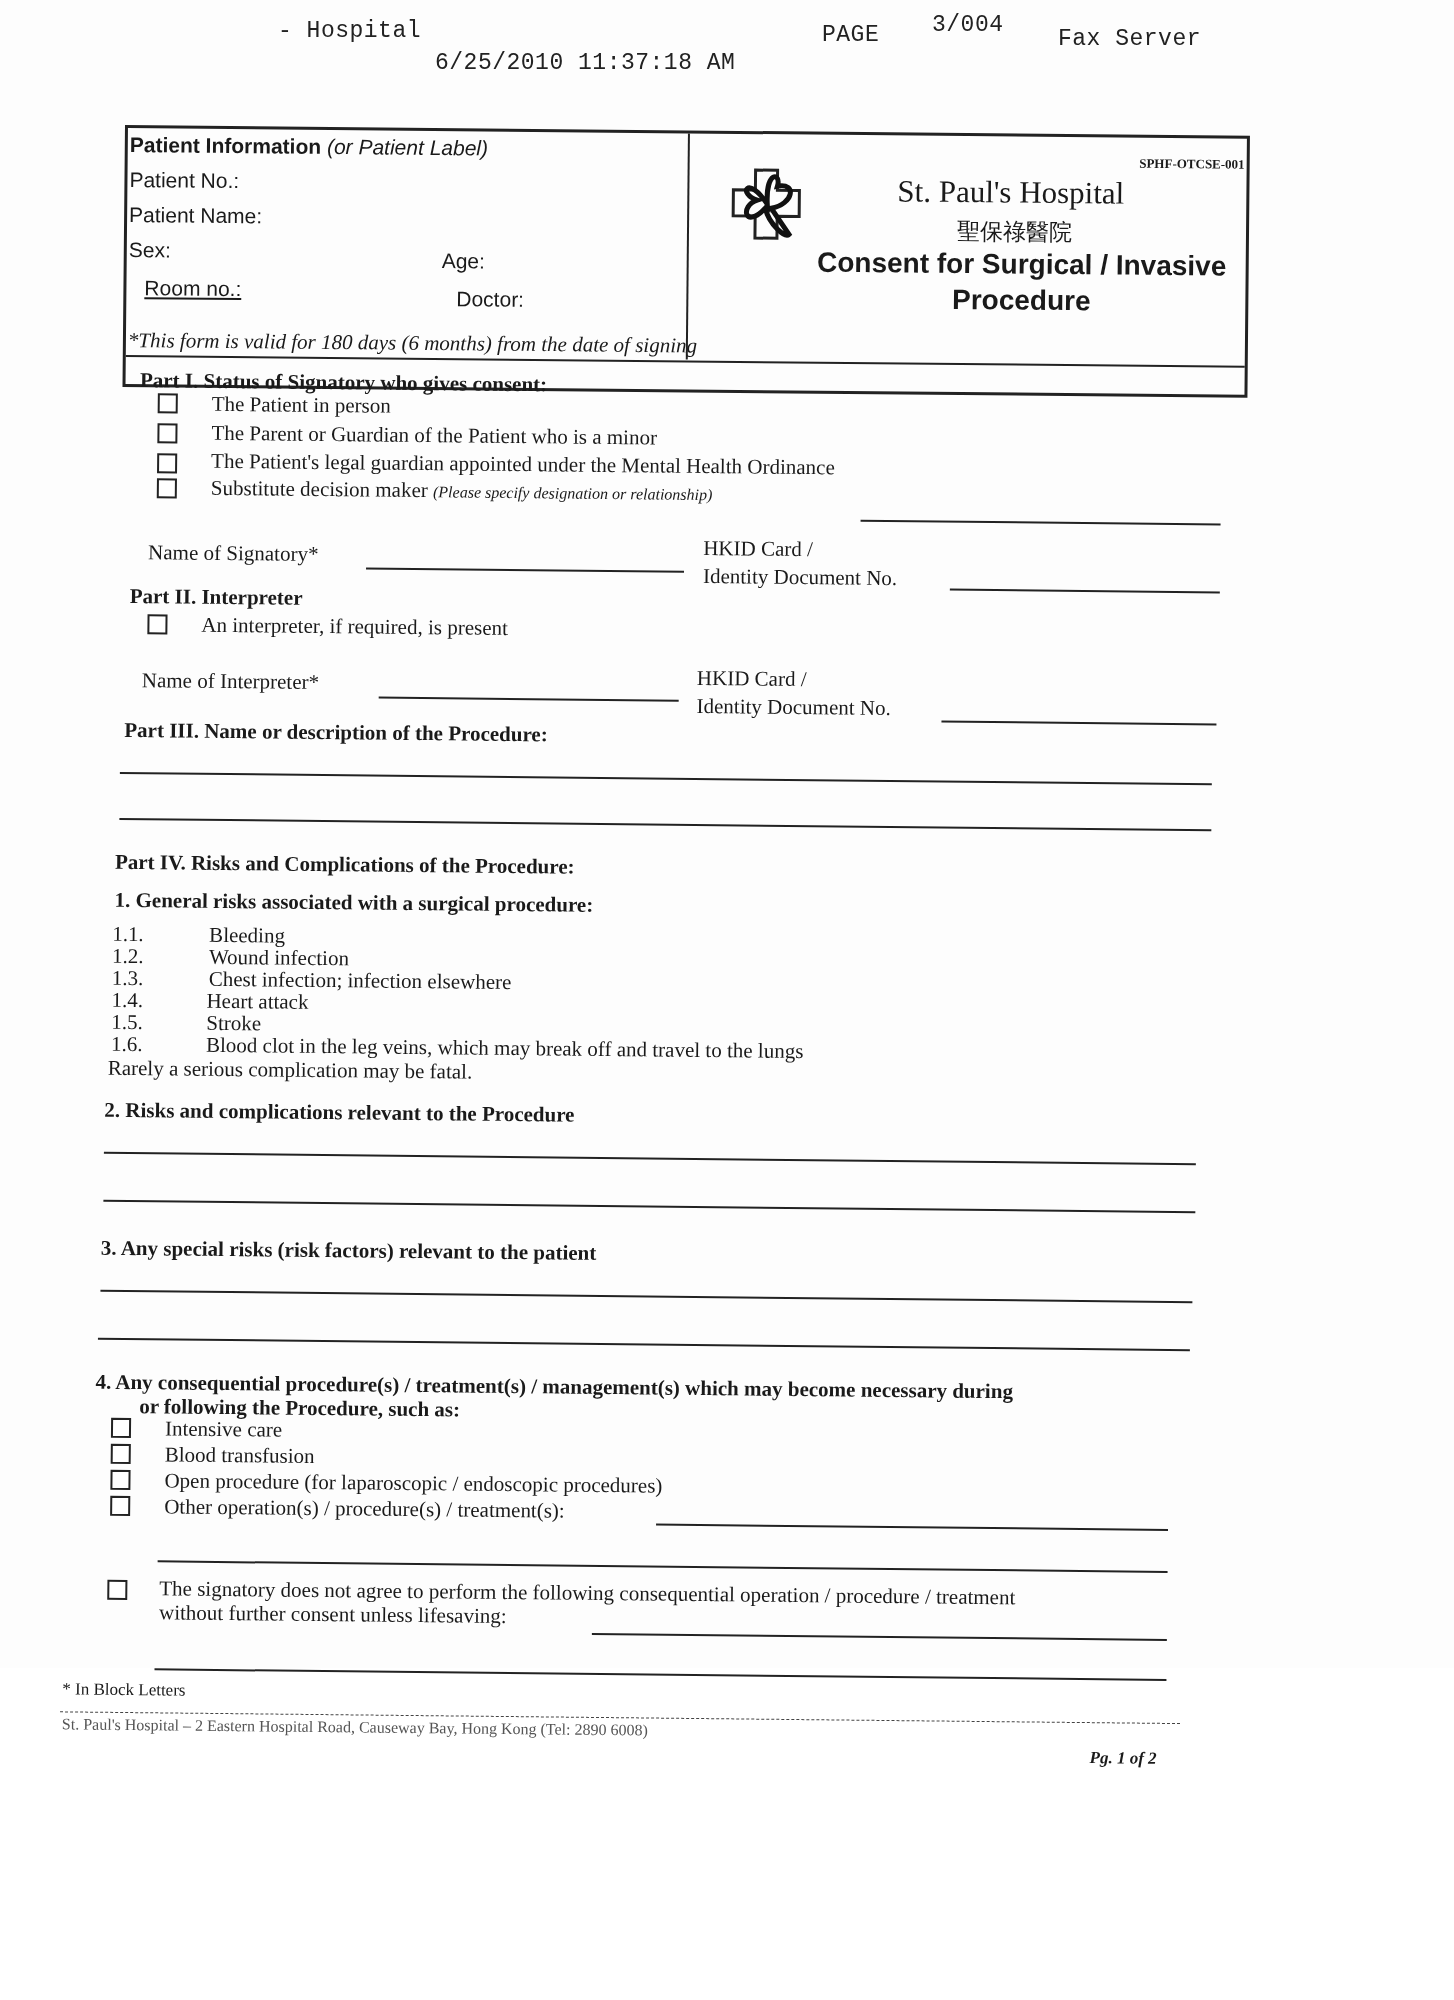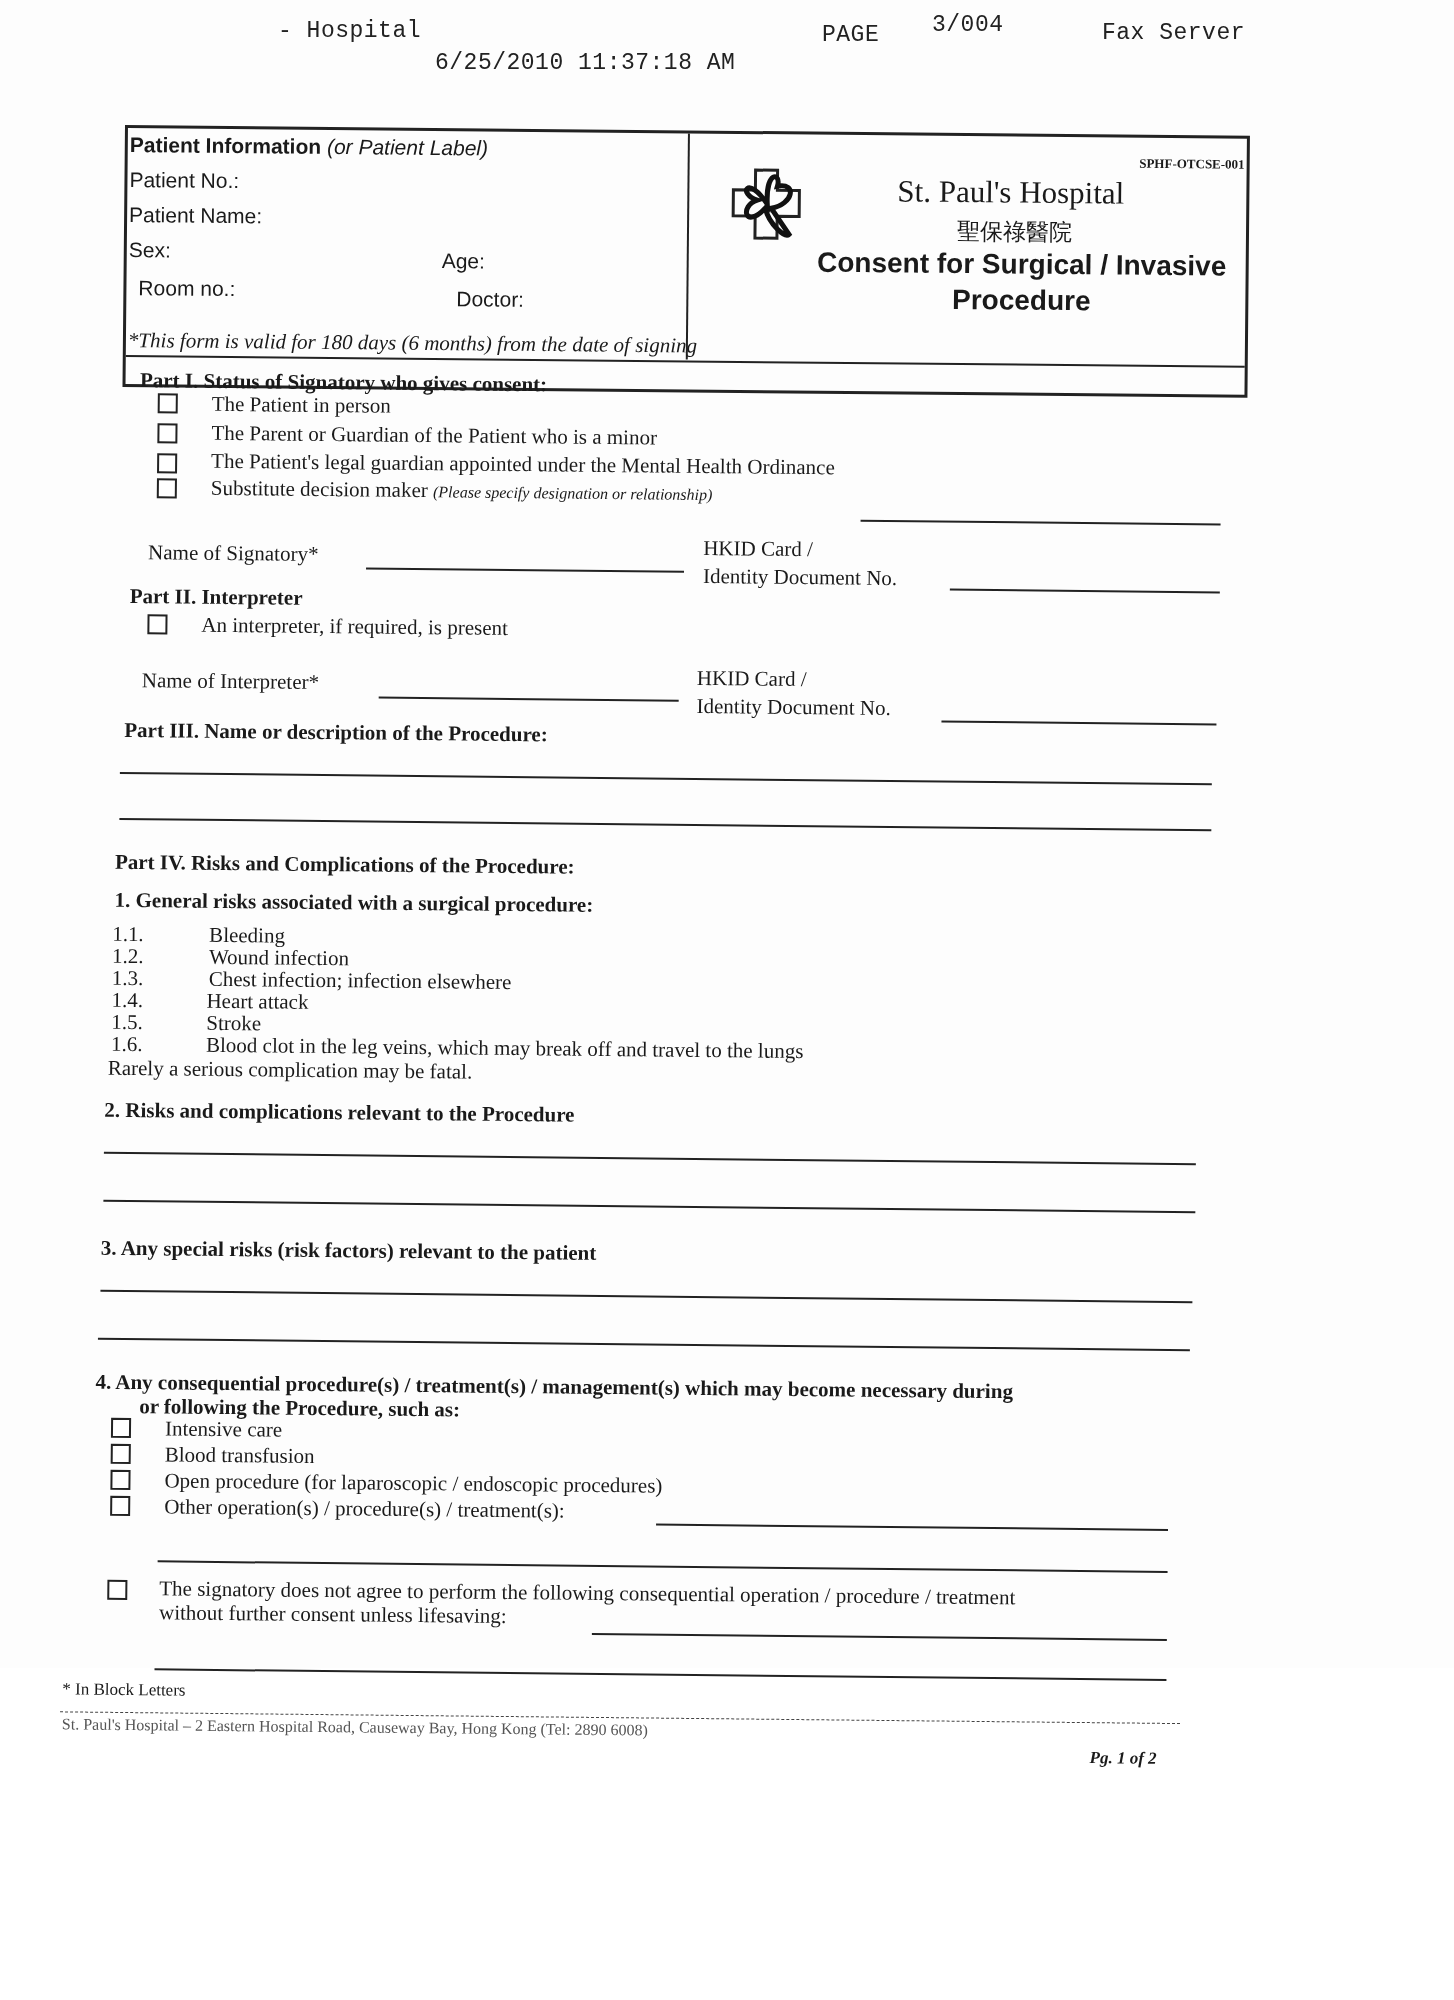--- a/index.html
+++ b/index.html
@@ -36,35 +36,35 @@
 </style>
 </head>
 <body>
 
 <div class="page">
 
   <div class="abs mono faxhdr" style="left:278px;">- Hospital</div>
   <div class="abs mono faxhdr" style="left:435px;margin-top:32px;">6/25/2010 11:37:18 AM</div>
   <div class="abs mono faxhdr" style="left:822px; top:22px;">PAGE</div>
   <div class="abs mono faxhdr" style="left:932px; top:12px;text-align:center;">3/004</div>
-  <div class="abs mono faxhdr" style="left:1058px; top:20px;margin-left:44px;">Fax Server</div>
+  <div class="abs mono faxhdr" style="left:1058px; top:26px;">Fax Server</div>
 
   <div class="hdrbox">
     <div class="divv"></div>
     <div class="divh"></div>
 
     <div class="abs sans pi pi-title" style="left:2px; top:5px;">
       <span>Patient Information</span>
       <i>(or Patient Label)</i>
     </div>
     <div class="abs sans pi" style="left:2px; top:40px;">Patient No.:</div>
     <div class="abs sans pi" style="left:2px; top:75px;">Patient Name:</div>
     <div class="abs sans pi" style="left:2px; top:110px;">Sex:</div>
     <div class="abs sans pi" style="left:315px; top:118px;">Age:</div>
-    <div class="abs sans pi" style="left:12px; top:148px;">Room no.:</div>
+    <div class="abs sans pi" style="left:18px; top:148px;text-decoration:underline;">Room no.:</div>
     <div class="abs sans pi" style="left:330px; top:156px;">Doctor:</div>
     <div class="abs serif validity" style="left:2px; top:200px;">*This form is valid for 180 days (6 months) from the date of signing</div>
 
     <div class="abs" style="left:600px; top:30px; width:80px; height:80px;">
       <svg width="80" height="80" viewBox="0 0 80 80">
         <path d="M28 6 H50 V26 H72 V52 H50 V74 H28 V52 H6 V26 H28 Z" fill="none" stroke="#222" stroke-width="3"></path>
         <path d="M40 40 C20 10, 10 30, 30 36 C12 42, 18 66, 38 44 C42 60, 58 74, 62 70 L44 44 C66 40, 70 18, 50 22 C54 8, 38 6, 40 40 Z" fill="none" stroke="#111" stroke-width="5"></path>
       </svg>
     </div>
     <div class="abs serif code" style="right:2px; top:18px;">SPHF-OTCSE-001</div>

